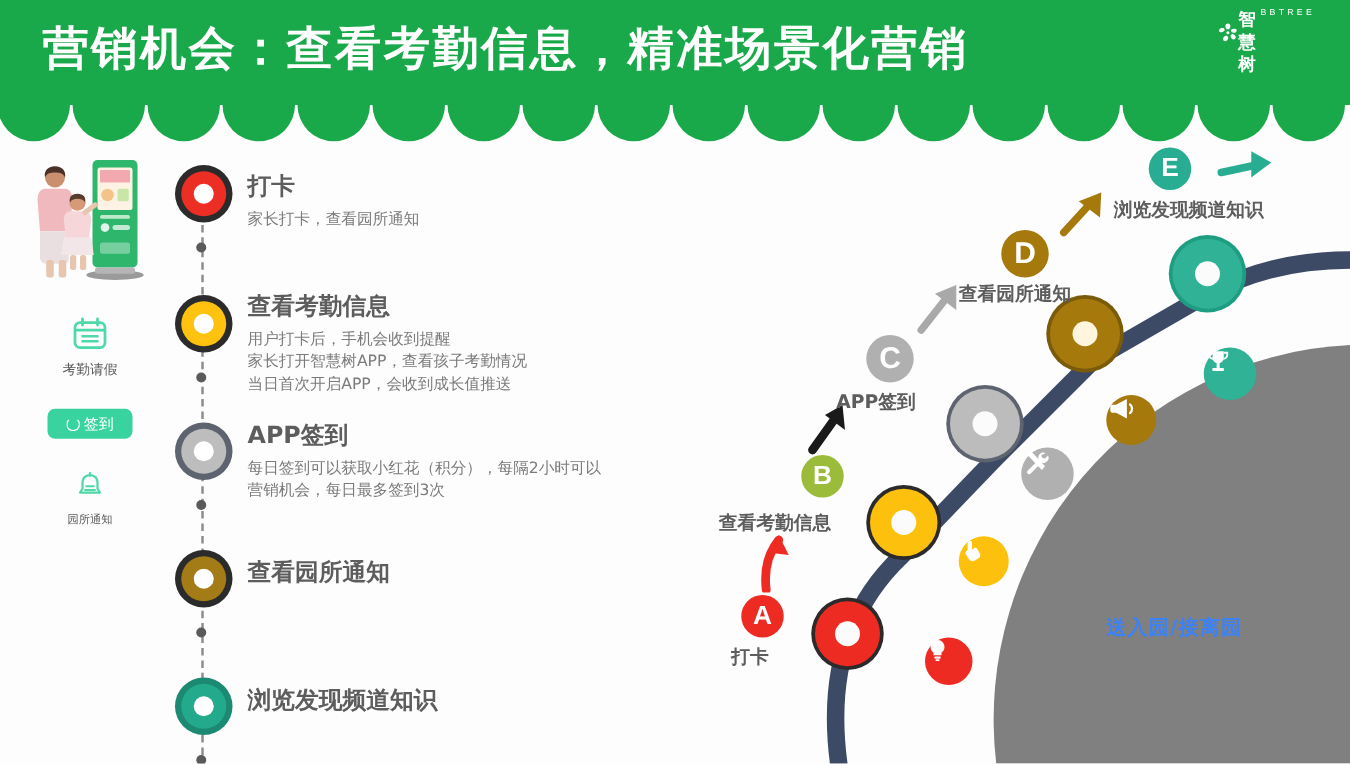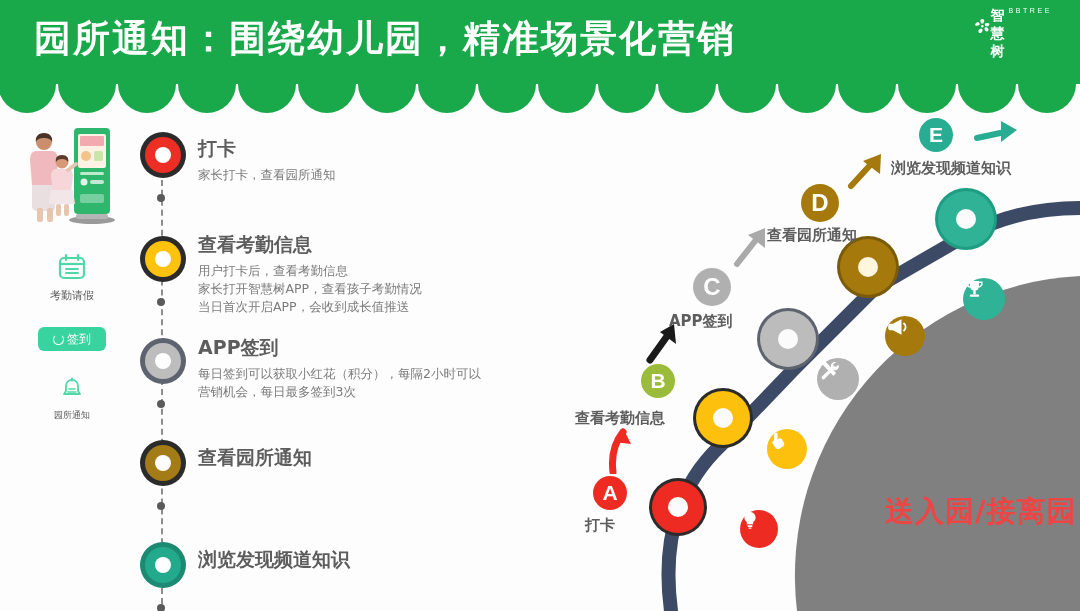--- a/index.html
+++ b/index.html
@@ -81,32 +81,32 @@
   }
   .step-label {
     position: absolute; font-size: 15px; color: #5d5d5d; font-weight: bold;
     white-space: nowrap; font-family: "DejaVu Sans", sans-serif;
   }
   .mini-ico {
     position: absolute; border-radius: 50%;
     display: flex; align-items: center; justify-content: center;
   }
   .corner-label {
-    position: absolute; color: #ef4444; font-size: 29px; font-weight: bold;
+    position: absolute; color: #3b82f6; font-size: 16px; font-weight: bold;
     white-space: nowrap; font-family: "DejaVu Sans", sans-serif;
     letter-spacing: 1px;
   }
 </style>
 </head>
 <body>
 
 <div id="stage">
 
   <div class="header">
-    <div class="header-title">园所通知：围绕幼儿园，精准场景化营销</div>
+    <div class="header-title">营销机会：查看考勤信息，精准场景化营销</div>
     <div class="logo-wrap">
       <svg width="42" height="40" viewBox="0 0 42 40">
         <g fill="#ffffff">
           <path d="M21 2c3 0 5 2.4 5 5.4 0 2.2-1.3 4.4-2.6 6.2h-4.8C17.3 11.8 16 9.6 16 7.4 16 4.4 18 2 21 2z"></path>
           <path d="M38.5 12.6c.9 2.8-.6 5.7-3.4 6.7-2.1.7-4.6.2-6.7-.5l-1.5-4.5c1.6-1.3 3.7-2.6 5.8-2.9 2.9-.4 5 .4 5.8 1.2z" transform="rotate(8 26 16)"></path>
           <path d="M35.6 33.1c-2.4 1.8-5.6 1.2-7.4-1.2-1.3-1.8-1.6-4.3-1.6-6.5l3.8-2.8c1.9.8 4.1 2.2 5.3 4 1.7 2.4 1.2 5.2-.1 6.5z" transform="rotate(-3 30 28)"></path>
           <path d="M13.3 37.3c-2.4-1.8-2.9-5-1.1-7.4 1.3-1.8 3.5-3 5.5-3.8l3.9 2.8c0 2.1-.3 4.7-1.6 6.5-1.7 2.4-4.9 3.1-6.7 1.9z" transform="rotate(6 17 32)"></path>
           <path d="M3.2 17.9c-.9-2.8.6-5.7 3.4-6.7 2.1-.7 4.6-.3 6.7.4l1.5 4.5c-1.6 1.3-3.6 2.7-5.7 3-2.9.5-5.1-.3-5.9-1.2z" transform="rotate(-8 9 15)"></path>
           <circle cx="21" cy="20.5" r="3.1"></circle>
         </g>
@@ -216,21 +216,21 @@
     </div>
 
     <div class="tl-node" style="top:104px">
       <div class="outer" style="background:#2b2b2b"></div>
       <div class="mid" style="background:#ffc20e"></div>
       <div class="core"></div>
     </div>
     <div class="tl-dot" style="top:166px"></div>
     <div class="tl-text" style="top:100px">
       <div class="tl-title">查看考勤信息</div>
-      <div class="tl-desc">用户打卡后，查看考勤信息
+      <div class="tl-desc">用户打卡后，手机会收到提醒
 家长打开智慧树APP，查看孩子考勤情况
 当日首次开启APP，会收到成长值推送</div>
     </div>
 
     <div class="tl-node" style="top:206px">
       <div class="outer" style="background:#5d6470"></div>
       <div class="mid" style="background:#bdbdbd"></div>
       <div class="core"></div>
     </div>
     <div class="tl-dot" style="top:268px"></div>

